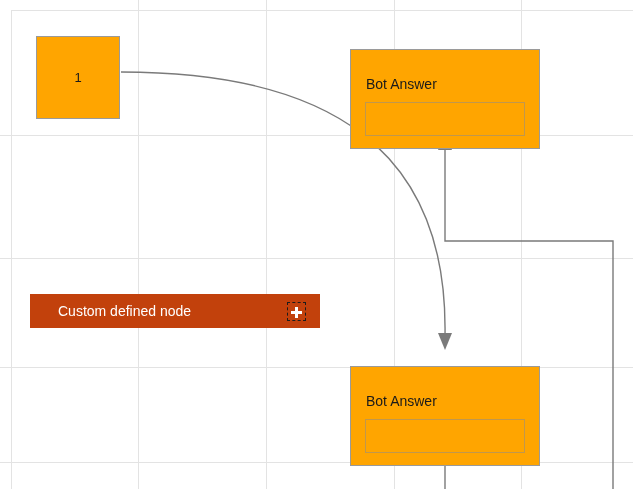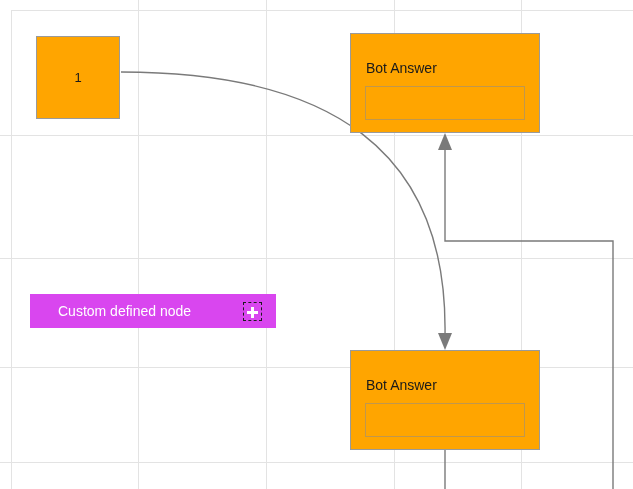--- a/index.html
+++ b/index.html
@@ -52,20 +52,21 @@
   }
   .node-start-label {
     font-size: 13px;
     color: #1a1a1a;
     line-height: 1;
   }
   .node-bot {
     width: 190px;
     height: 100px;
     padding: 0;
+    margin-top: 16px;
   }
   .node-bot-top  { left: 350px; top: 33px; }
   .node-bot-bottom { left: 350px; top: 350px; }
   .node-bot-title {
     position: absolute;
     left: 15px;
     top: 27px;
     font-size: 14px;
     color: #1a1a1a;
     line-height: 1;
@@ -80,24 +81,24 @@
     box-sizing: border-box;
     border: 1px solid #c9a86a;
     border-color: rgba(140,140,140,0.55);
     background: transparent;
   }
   
   .palette-item {
     position: absolute;
     left: 30px;
     top: 294px;
-    width: 246px;
+    width: 290px;
     height: 34px;
     box-sizing: border-box;
-    background: #d946ef;
+    background: #c2410c;
     display: flex;
     align-items: center;
     padding: 0 12px 0 28px;
   }
   .palette-label {
     flex: 1;
     font-size: 14px;
     color: #ffffff;
     line-height: 1;
     white-space: nowrap;

